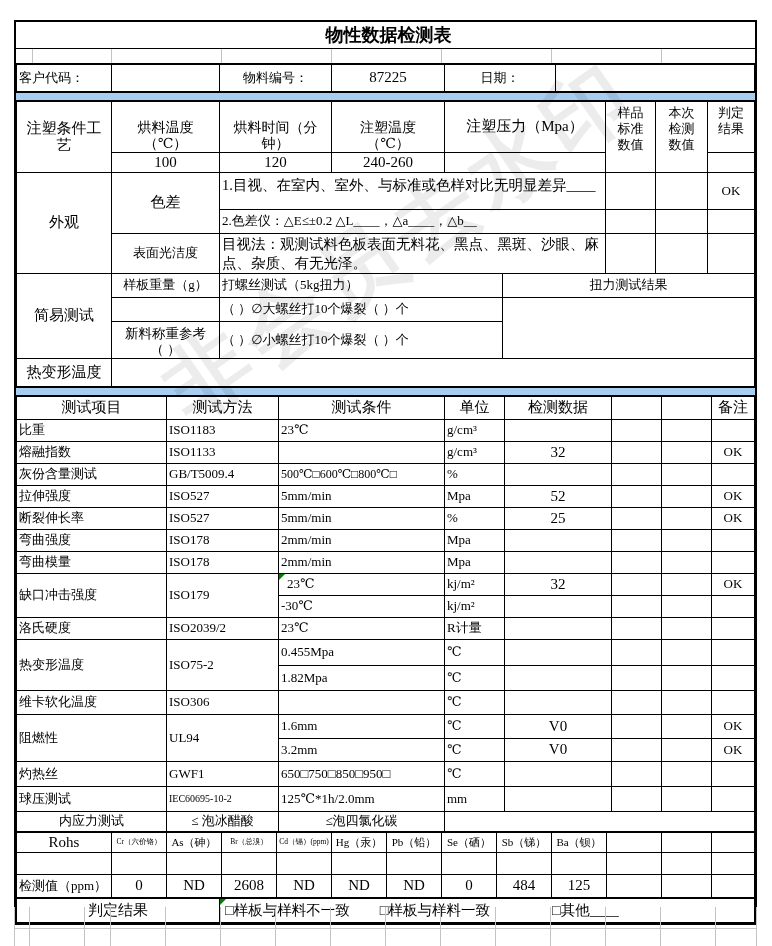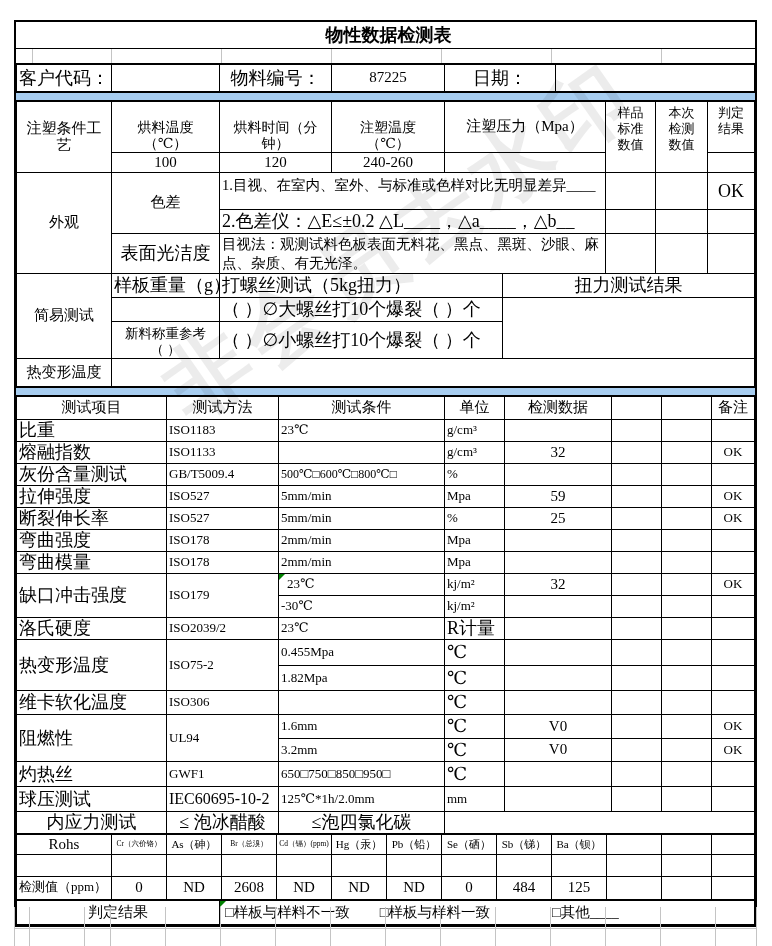--- a/index.html
+++ b/index.html
@@ -11,21 +11,21 @@
              border-bottom:1px solid #000;padding-left:6px;}
   .thin-row{height:14px;border-bottom:1px solid #000;
             background-image:repeating-linear-gradient(to right,#c4c4c4 0 1px,transparent 1px 110px);
             background-position:95px 0;}
   table{border-collapse:collapse;table-layout:fixed;width:100%;}
   td{border:1px solid #000;padding:0 2px;font-size:13px;text-align:center;vertical-align:middle;
      overflow:hidden;white-space:nowrap;line-height:1.15;position:relative;}
   .bar{height:7px;border-top:1px solid #000;border-bottom:1px solid #000;}
   .l{text-align:left;}
   .f15{font-size:15px;text-align:center;}
-  .f14{font-size:18px;margin-left:36px;}
+  .f14{font-size:13px;margin-left:36px;}
   .num{font-size:15px;}
   .clip2{vertical-align:top;white-space:pre-line;line-height:16px;padding-top:18px;font-size:14px;}
   .clip3{vertical-align:top;white-space:pre-line;line-height:16px;padding-top:3px;font-size:13px;}
   .wraptop{white-space:normal;vertical-align:top;text-align:left;}
   .cd1{line-height:21px;padding-top:2px;font-size:14.5px;}
   .surf{line-height:19px;padding-top:1px;font-size:14.5px;}
   .mold-label{padding:0 6px;white-space:normal;font-size:15px;}
   .newmat{vertical-align:top;white-space:pre-line;line-height:16px;padding-top:4px;font-size:13.5px;}
   .flag{position:absolute;left:0;top:0;width:0;height:0;
         border-top:6px solid #008000;border-right:6px solid transparent;}
@@ -207,21 +207,21 @@
         <td class="num"></td>
         <td></td>
         <td></td>
         <td></td>
       </tr>
       <tr style="height:22px">
         <td class="l f14">拉伸强度</td>
         <td class="l">ISO527</td>
         <td class="l">5mm/min</td>
         <td class="l">Mpa</td>
-        <td class="num">59</td>
+        <td class="num">52</td>
         <td></td>
         <td></td>
         <td>OK</td>
       </tr>
       <tr style="height:22px">
         <td class="l f14">断裂伸长率</td>
         <td class="l">ISO527</td>
         <td class="l">5mm/min</td>
         <td class="l">%</td>
         <td class="num">25</td>
@@ -328,21 +328,21 @@
         <td class="l">GWF1</td>
         <td class="l">650□750□850□950□</td>
         <td class="l f14">℃</td>
         <td class="num"></td>
         <td></td>
         <td></td>
         <td></td>
       </tr>
       <tr style="height:25px">
         <td class="l f14">球压测试</td>
-        <td class="l" style="font-size:16px">IEC60695-10-2</td>
+        <td class="l" style="font-size:10px">IEC60695-10-2</td>
         <td class="l">125℃*1h/2.0mm</td>
         <td class="l">mm</td>
         <td class="num"></td>
         <td></td>
         <td></td>
         <td></td>
       </tr>
       <tr style="height:20px">
         <td class="f14">内应力测试</td>
         <td class="f14">≤ 泡冰醋酸</td>

